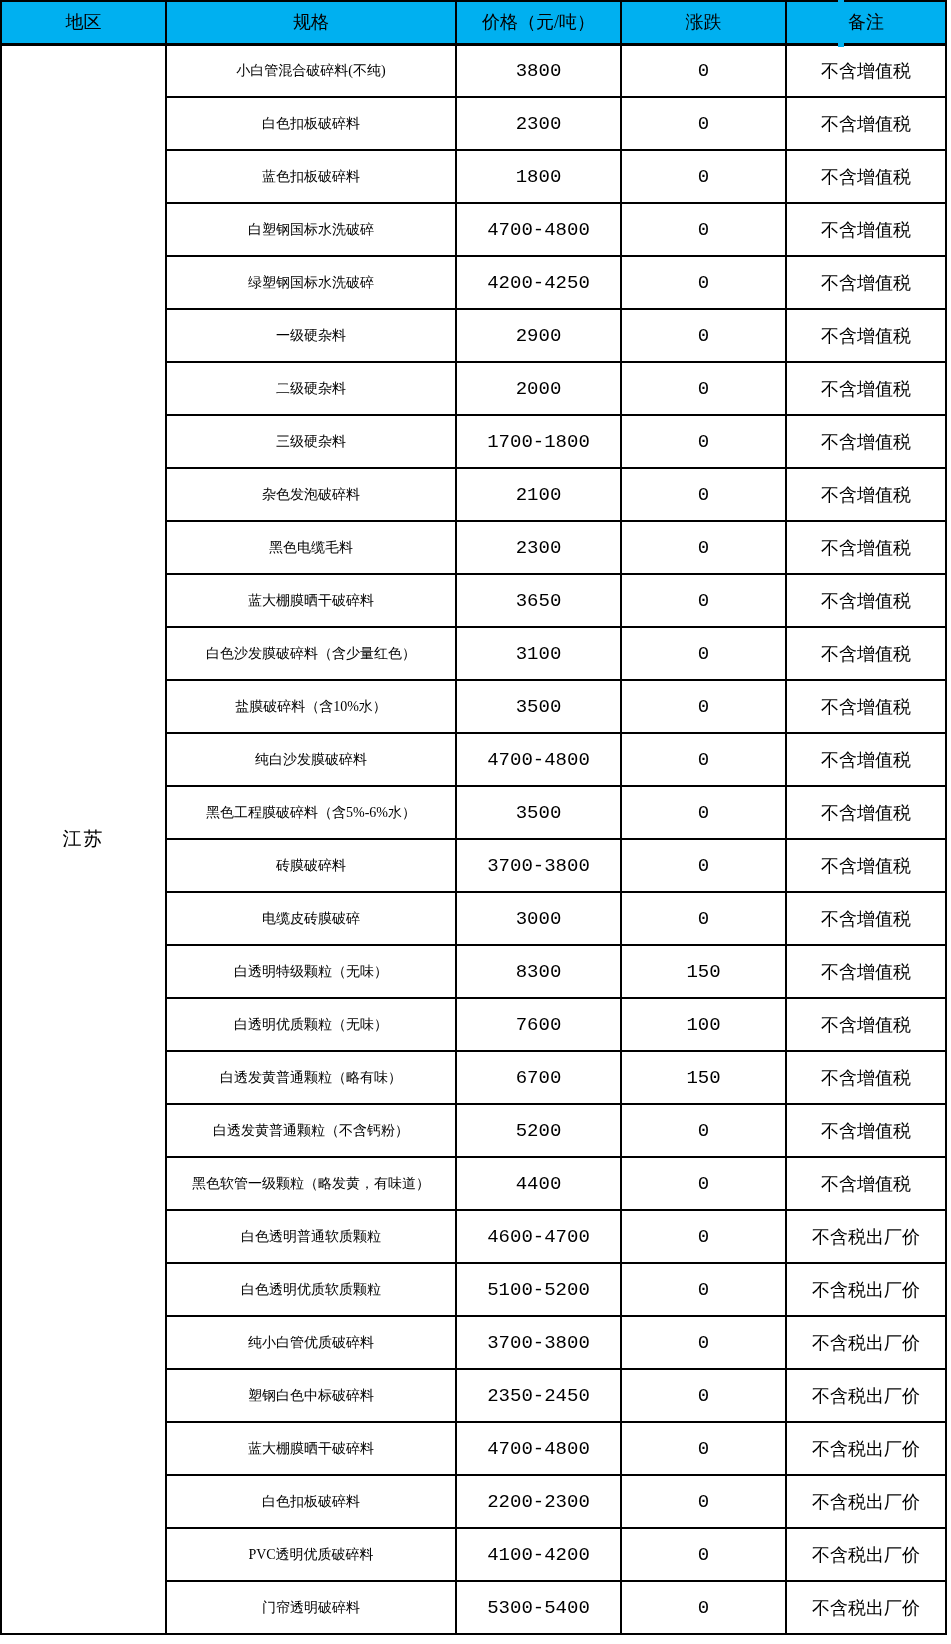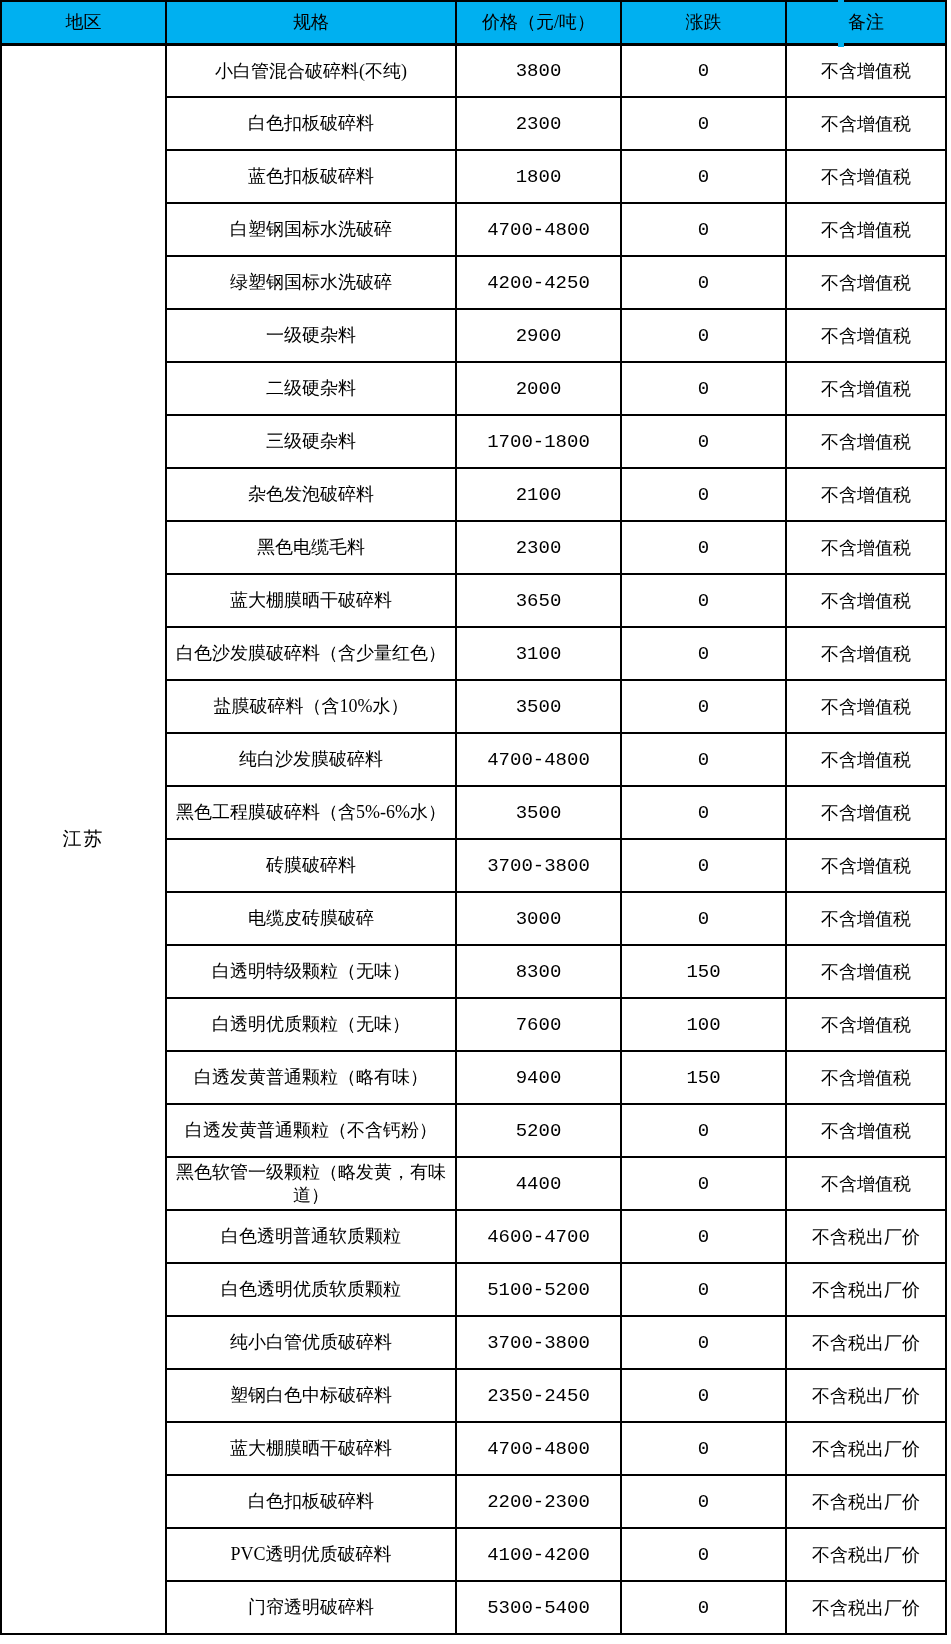--- a/index.html
+++ b/index.html
@@ -43,21 +43,21 @@
     font-size: 18px;
     height: 43px;
     border-bottom: 3px solid #000000;
   }
   table.price-table tbody tr { height: 53px; }
   td.region-cell {
     font-size: 19px;
     letter-spacing: 2px;
   }
   td.spec-cell {
-    font-size: 18px;
+    font-size: 14px;
     line-height: 1.25;
   }
   td.price-cell, td.change-cell {
     font-family: Liberation Mono, monospace;
     font-size: 19px;
   }
   td.note-cell {
     font-size: 18px;
     margin-left: 12px;
   }
@@ -202,21 +202,21 @@
     <td class="note-cell">不含增值税</td>
   </tr>
         <tr>
     <td class="spec-cell">白透明优质颗粒（无味）</td>
     <td class="price-cell">7600</td>
     <td class="change-cell">100</td>
     <td class="note-cell">不含增值税</td>
   </tr>
         <tr>
     <td class="spec-cell">白透发黄普通颗粒（略有味）</td>
-    <td class="price-cell">9400</td>
+    <td class="price-cell">6700</td>
     <td class="change-cell">150</td>
     <td class="note-cell">不含增值税</td>
   </tr>
         <tr>
     <td class="spec-cell">白透发黄普通颗粒（不含钙粉）</td>
     <td class="price-cell">5200</td>
     <td class="change-cell">0</td>
     <td class="note-cell">不含增值税</td>
   </tr>
         <tr>

